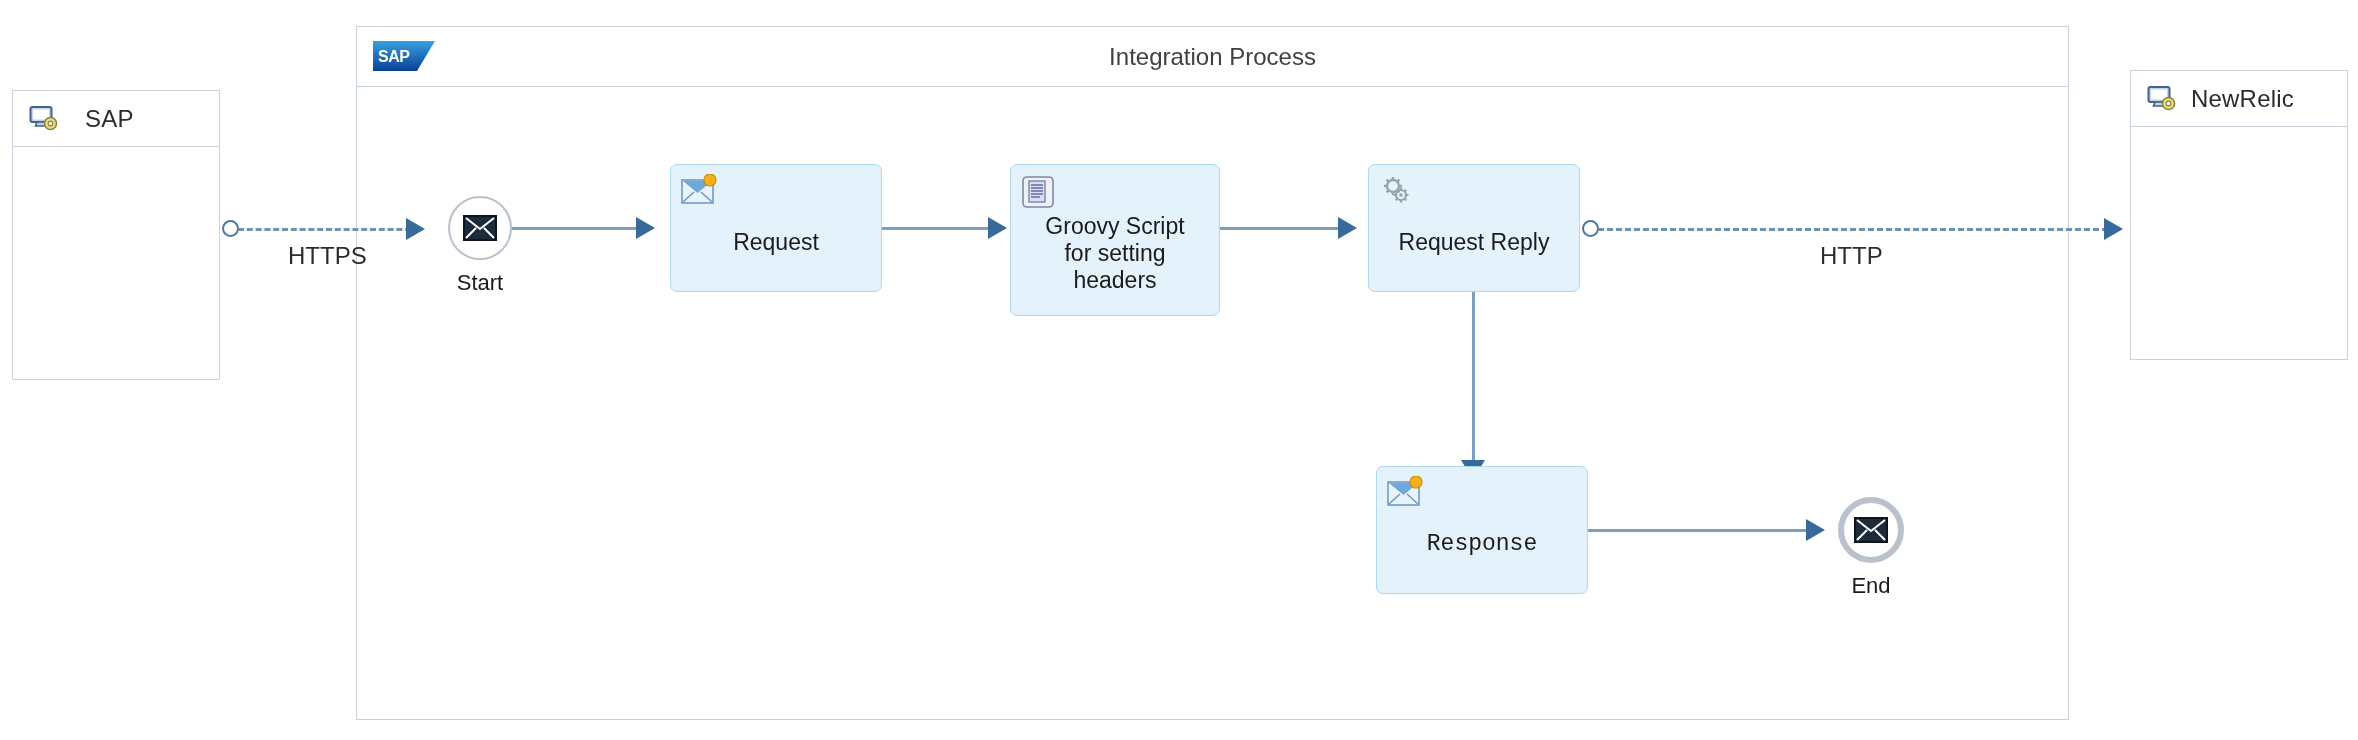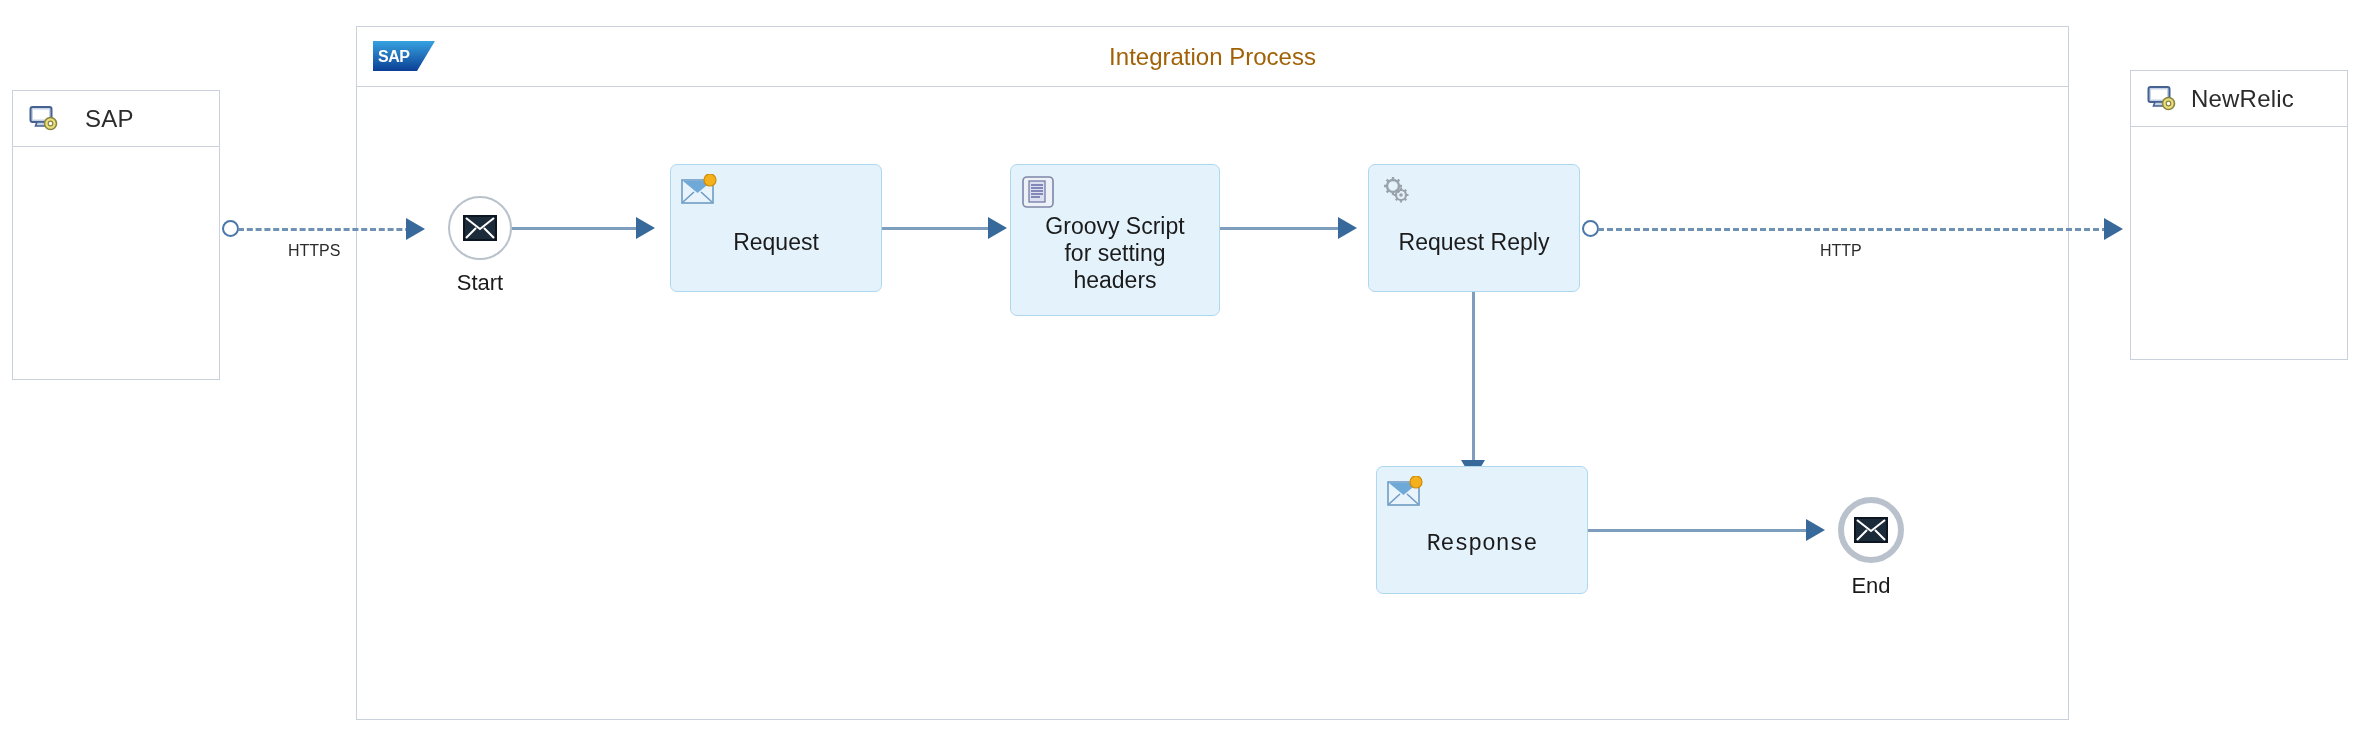--- a/index.html
+++ b/index.html
@@ -63,21 +63,21 @@
     right: 0;
     height: 60px;
     border-bottom: 1.5px solid #c9d2dc;
     box-sizing: border-box;
     display: flex;
     align-items: center;
     justify-content: center;
   }
   #process-pool-title {
     font-size: 24px;
-    color: #a16207;
+    color: #404040;
   }
   .sap-logo {
     position: absolute;
     left: 16px;
     top: 14px;
     width: 62px;
     height: 30px;
   }
 
   
@@ -164,21 +164,21 @@
   .msg-origin {
     position: absolute;
     width: 17px; height: 17px;
     border-radius: 50%;
     background: #ffffff;
     border: 2.5px solid #4a77a8;
     box-sizing: border-box;
   }
   .msg-label {
     position: absolute;
-    font-size: 16px;
+    font-size: 24px;
     color: #2b2b2b;
     white-space: nowrap;
   }
 </style>
 </head>
 <body>
 
 <div id="canvas">
 
   <div class="participant" style="left:12px; top:90px; width:208px; height:290px;">

